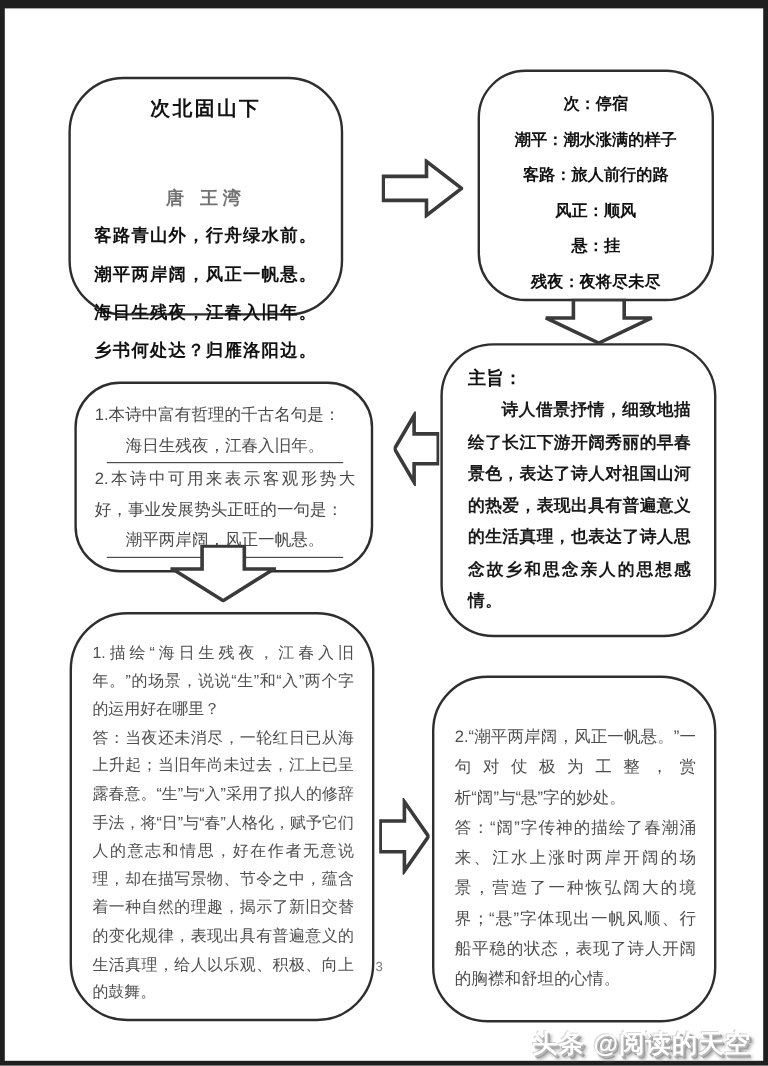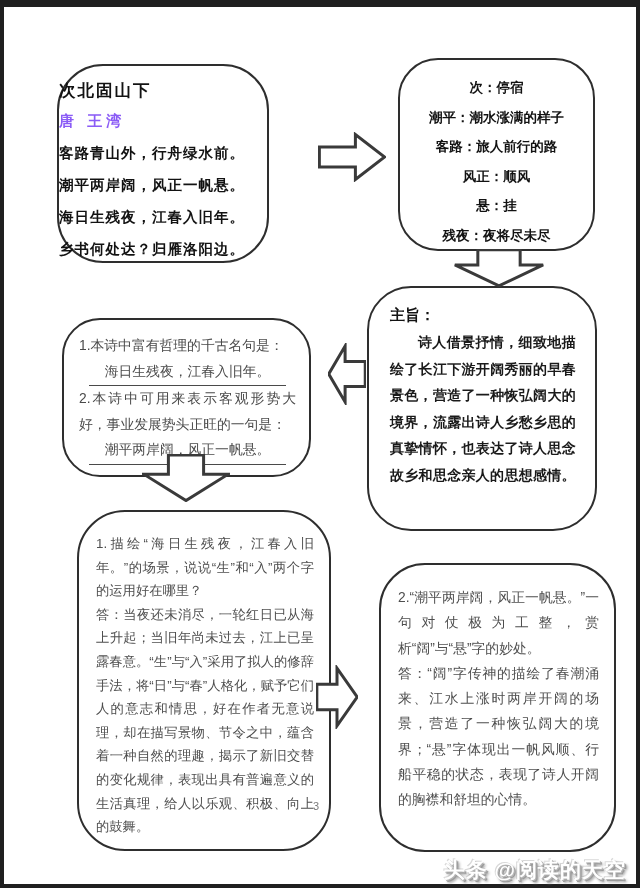--- a/index.html
+++ b/index.html
@@ -10,26 +10,26 @@
   }
   .page{
     position:absolute;left:4px;top:7px;width:632px;height:877px;
     background:#ffffff;
   }
   .box{
     position:absolute;box-sizing:border-box;background:#fff;
     border:2px solid #2e2e2e;
   }
   
-  .poem-box{left:53px;top:57px;width:212px;height:199px;border-radius:46px;
-    padding-top:9px;}
+  .poem-box{left:53px;top:57px;width:229px;height:199px;border-radius:46px;
+    text-align:center;padding-top:9px;}
   .poem-title{font-family:"DejaVu Serif",serif;font-weight:bold;color:#121212;
     font-size:16.5px;line-height:31px;letter-spacing:2px;}
-  .poem-author{font-family:"DejaVu Serif",serif;font-weight:bold;color:#8b5cf6;
-    font-size:15px;line-height:31px;letter-spacing:4px;}
+  .poem-author{font-family:"DejaVu Serif",serif;font-weight:bold;color:#737373;
+    font-size:15px;line-height:31px;letter-spacing:4px;margin-top:44px;}
   .poem-line{font-family:"DejaVu Serif",serif;font-weight:bold;color:#121212;
     font-size:14.5px;line-height:32px;letter-spacing:1px;white-space:nowrap;}
   
   .notes-box{left:394px;top:51px;width:197px;height:193px;border-radius:40px;
     text-align:center;padding-top:13px;}
   .note-line{font-family:"DejaVu Serif",serif;font-weight:bold;color:#121212;
     font-size:13.5px;line-height:29.5px;white-space:nowrap;}
   
   .theme-box{left:363px;top:279px;width:230px;height:245px;border-radius:44px;
     padding:15px 19px 0 21px;}
@@ -42,23 +42,23 @@
   .famous-box{left:58px;top:291px;width:249px;height:159px;border-radius:38px;
     padding:13px 13px 0 15px;margin-top:20px;}
   .q-text{font-family:"Liberation Sans",sans-serif;color:#4a4a4a;
     font-size:13.8px;line-height:25.5px;margin:0;text-align:justify;}
   .u-line{display:block;text-align:center;font-family:"Liberation Sans",sans-serif;
     color:#4a4a4a;font-size:13.8px;line-height:25.5px;}
   .u-line span{display:inline-block;border-bottom:1.5px solid #4a4a4a;
     padding:0 16px 1px 16px;}
   
   .analysis1-box{left:54px;top:503px;width:254px;height:341px;border-radius:48px;
-    padding:20px 15px 0 17px;margin-left:19px;}
+    padding:20px 15px 0 17px;}
   .analysis2-box{left:356px;top:556px;width:237px;height:289px;border-radius:46px;
-    padding:20px 15px 0 17px;margin-left:19px;}
+    padding:36px 15px 0 17px;}
   .a-text{font-family:"Liberation Sans",sans-serif;color:#4e4e4e;
     font-size:13.3px;line-height:23.6px;margin:0;text-align:justify;}
   .a-text2{font-family:"Liberation Sans",sans-serif;color:#4e4e4e;
     font-size:13.8px;line-height:25.3px;margin:0;text-align:justify;}
   
   .arrow{position:absolute;}
   .arrow svg{display:block;width:100%;height:100%;}
   
   .page-num{position:absolute;left:309px;top:793px;font-size:11px;color:#7a7a7a;
     font-family:"Liberation Sans",sans-serif;}
@@ -86,21 +86,21 @@
     <div class="note-line">次：停宿</div>
     <div class="note-line">潮平：潮水涨满的样子</div>
     <div class="note-line">客路：旅人前行的路</div>
     <div class="note-line">风正：顺风</div>
     <div class="note-line">悬：挂</div>
     <div class="note-line">残夜：夜将尽未尽</div>
   </div>
 
   <div class="box theme-box">
     <div class="theme-heading">主旨：</div>
-    <p class="theme-body">诗人借景抒情，细致地描绘了长江下游开阔秀丽的早春景色，营造了一种恢弘阔大的境界，流露出诗人乡愁乡思的真挚情怀，也表达了诗人思念故乡和思念亲人的思想感情。</p>
+    <p class="theme-body">诗人借景抒情，细致地描绘了长江下游开阔秀丽的早春景色，表达了诗人对祖国山河的热爱，表现出具有普遍意义的生活真理，也表达了诗人思念故乡和思念亲人的思想感情。</p>
   </div>
 
   <div class="box famous-box">
     <p class="q-text">1.本诗中富有哲理的千古名句是：</p>
     <div class="u-line"><span>海日生残夜，江春入旧年。</span></div>
     <p class="q-text">2.本诗中可用来表示客观形势大好，事业发展势头正旺的一句是：</p>
     <div class="u-line"><span>潮平两岸阔，风正一帆悬。</span></div>
   </div>
 
   <div class="box analysis1-box">

